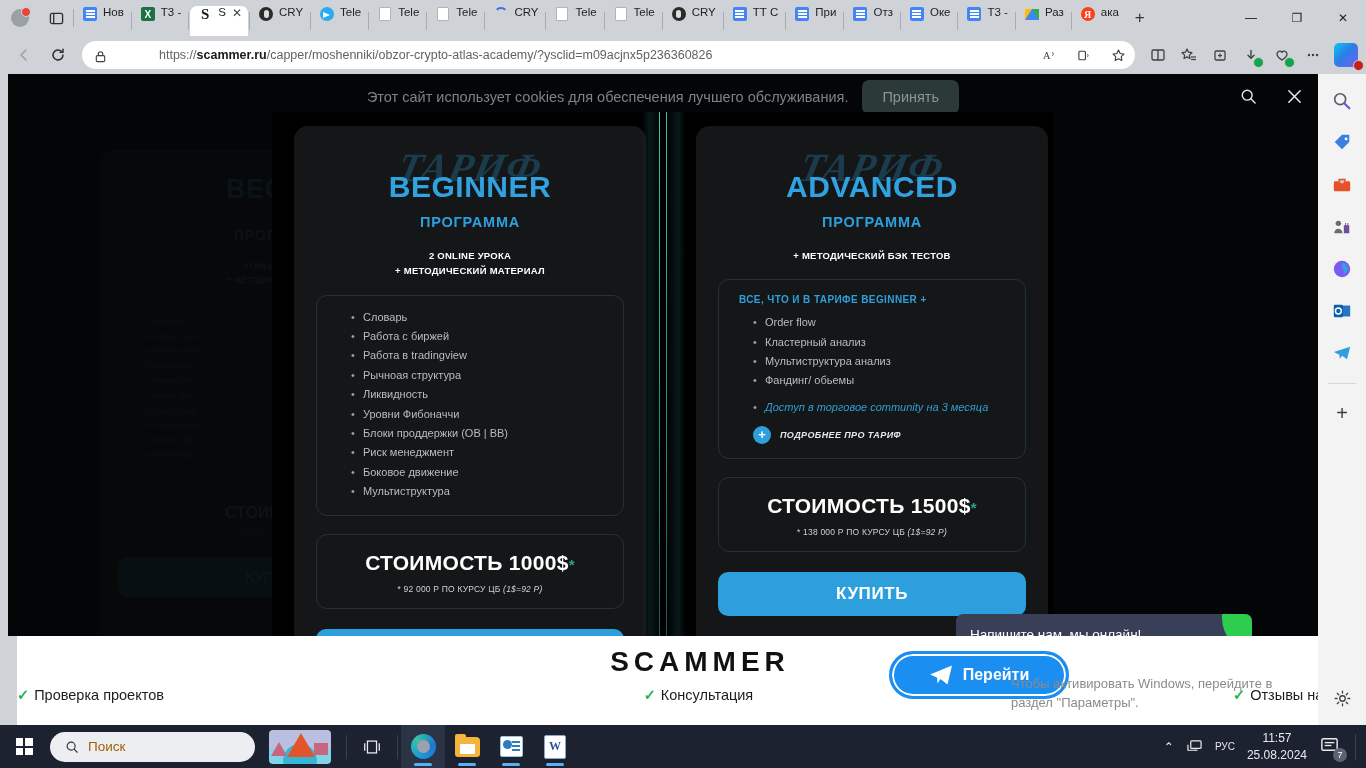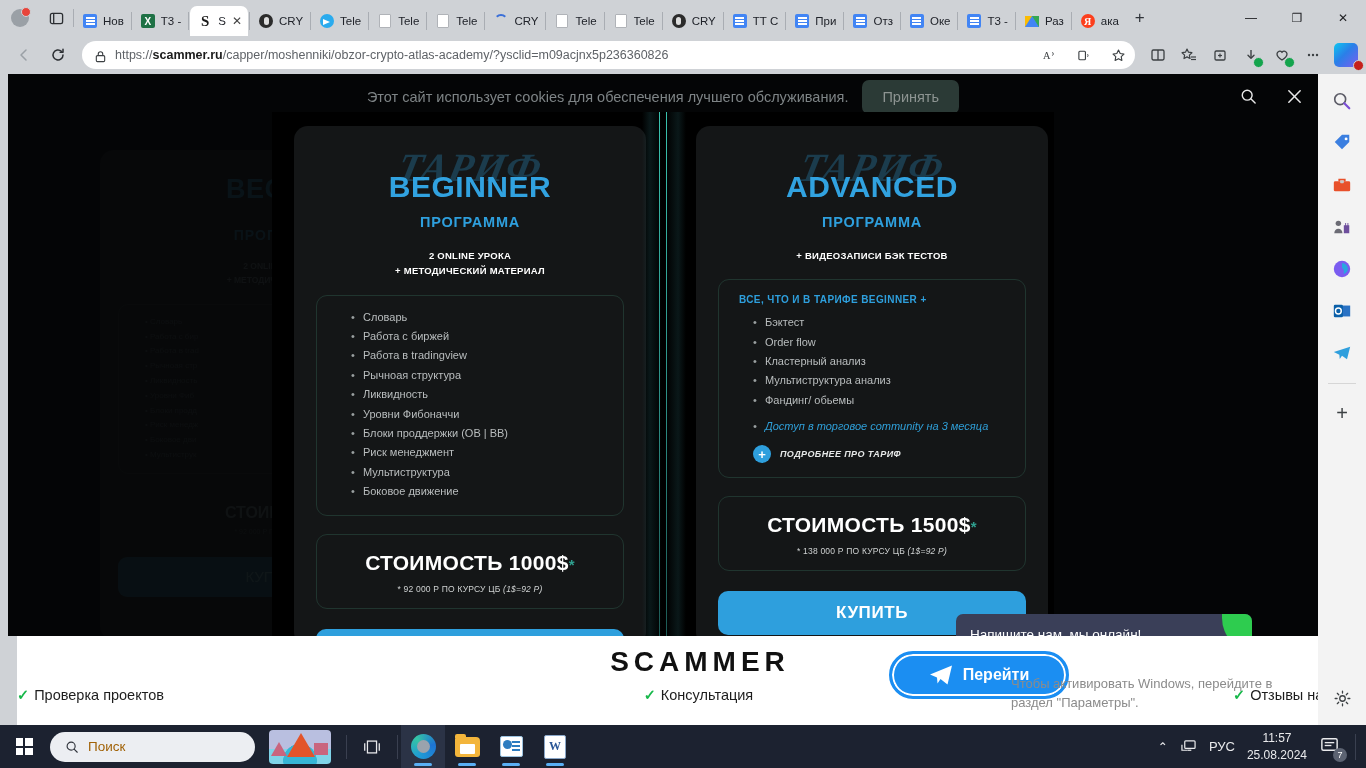--- a/index.html
+++ b/index.html
@@ -25,21 +25,21 @@
   }
   .avatar-dot::after {
     content:''; position:absolute; right:-2px; top:-2px;
     width:8px;height:8px;border-radius:50%;background:#e8443a;border:1.5px solid #cfd2d6;
   }
   .tabsearch { width: 32px; height: 36px; display:flex;align-items:center;justify-content:center; }
   .tabsearch svg { width: 15px; height: 15px; }
   .tsep { width:1px; height:18px; background:#a9adb3; align-self:center; margin:0 1px; }
 
   .tab {
-    height: 30px; display: flex; align-items: center; gap: 5px;
+    height: 30px; display: flex; align-items: flex-start; gap: 5px;
     padding: 0 6px 0 7px; border-radius: 7px 7px 0 0;
     font-size: 11.5px; color: #20232a; white-space: nowrap;
     max-width: 60px; overflow: hidden; position: relative;
   }
   .tab.active { background: #ffffff; max-width: 62px; }
   .tab .favicon { width: 16px; height: 16px; flex: 0 0 16px; display:flex;align-items:center;justify-content:center; }
   .tab .tlabel { overflow: hidden; font-size: 11.5px; }
   .tab .tclose { font-size: 12px; color:#444; margin-left:1px; }
 
   .fav-sheet { width:14px;height:14px;background:#4285f4;border-radius:2px;position:relative; }
@@ -65,21 +65,21 @@
   }
   .nbtn { width:32px;height:30px;display:flex;align-items:center;justify-content:center;border-radius:50%; }
   .nbtn svg { width:16px;height:16px; }
   .omnibox {
     flex: 1; height: 28px; background:#fff; border-radius:14px;
     display:flex; align-items:center; padding:0 4px 0 12px; margin: 0 6px; gap:8px;
   }
   .lockicon { width:13px;height:13px;flex:0 0 13px; }
   .urltext { flex:1; font-size:12.5px; color:#5f6368; white-space:nowrap; overflow:hidden; }
   .urltext b { color:#1b1b1b; font-weight:600; }
-  .urltext .uhost-pre { color:#5f6368; }
+  .urltext .uhost-pre { color:#5f6368;margin-left:44px; }
   .omni-ic { width:26px;height:24px;display:flex;align-items:center;justify-content:center;color:#3c4043; }
   .omni-ic svg { width:15px;height:15px; }
   .nav-right { display:flex; align-items:center; gap:1px; }
   .nav-right .nbtn { width:30px; }
   .copilot {
     width:24px;height:24px;border-radius:5px;margin-left:5px;
     background: linear-gradient(135deg,#0ec6f0 0%,#2a7fe8 45%,#7b5ef0 100%);
   }
   .badge-g { position:relative; }
   .badge-g::after{content:'';position:absolute;right:2px;bottom:2px;width:9px;height:9px;border-radius:50%;background:#14a44d;border:1.5px solid #cfd2d6;}
@@ -290,21 +290,21 @@
   .ic-folder::before{content:'';position:absolute;left:0;top:-3px;width:11px;height:4px;background:#f3b53b;border-radius:2px 2px 0 0;}
   .ic-folder::after{content:'';position:absolute;left:5px;top:7px;width:15px;height:10px;background:#fff;border-radius:1px;}
   .ic-ppt { width:23px;height:21px;background:#fff;border:1px solid #9cc3e0;border-radius:2px;position:relative;overflow:hidden; }
   .ic-ppt::before{content:'';position:absolute;left:2px;top:3px;width:9px;height:9px;border-radius:50%;background:#2d7cc0;}
   .ic-ppt::after{content:'';position:absolute;right:2px;top:4px;width:8px;height:2px;background:#2d7cc0;box-shadow:0 4px 0 #2d7cc0,0 8px 0 #2d7cc0;}
   .ic-word { width:22px;height:24px;background:#fff;border:1px solid #8aa7c9;border-radius:2px;color:#2b5797;font-size:12px;font-weight:bold;display:flex;align-items:center;justify-content:center;font-family:"Liberation Serif",serif; }
 
   .tray { margin-left:auto; display:flex; align-items:center; gap:12px; padding-right:10px; color:#e9eaec; }
   .tray-chev { font-size:12px; }
   .tray-net { width:17px;height:15px; }
-  .tray-lang { font-size:13px; }
+  .tray-lang { font-size:10px; }
   .tray-clock { font-size:12px; line-height:1.35; text-align:center; }
   .tray-notif { position:relative; width:24px;height:24px; }
   .tray-notif .badge {
     position:absolute; right:-4px; bottom:-3px; width:14px;height:14px;border-radius:50%;
     background:#5c6372; color:#fff; font-size:9px; display:flex;align-items:center;justify-content:center;
   }
   .tray-right-line { width:1px;height:26px;background:#3a4050; }
 </style>
 </head>
 <body>
@@ -605,41 +605,40 @@
             </div>
             <div class="feature-box">
               <div class="feature-li">Словарь</div>
               <div class="feature-li">Работа с биржей</div>
               <div class="feature-li">Работа в tradingview</div>
               <div class="feature-li">Рычноая структура</div>
               <div class="feature-li">Ликвидность</div>
               <div class="feature-li">Уровни Фибоначчи</div>
               <div class="feature-li">Блоки проддержки (OB | BB)</div>
               <div class="feature-li">Риск менеджмент</div>
+              <div class="feature-li">Боковое движение</div>
               <div class="feature-li">Мультиструктура</div>
-              <div class="feature-li">Боковое движение</div>
             </div>
             <div class="price-box">
               <div class="price-main">СТОИМОСТЬ 1000$<span class="ast">*</span></div>
               <div class="price-note">* 92 000 Р ПО КУРСУ ЦБ <i>(1$=92 Р)</i></div>
             </div>
             <div class="buy-btn">КУПИТЬ</div>
           </div>
           <div class="card right">
             <div class="card-hdr">
               <div class="tariff-script">ТАРИФ</div>
               <div class="card-title">ADVANCED</div>
             </div>
             <div class="card-program">ПРОГРАММА</div>
             <div class="card-desc">
-              <div>+ ВИДЕОЗАПИСИ БЭК ТЕСТОВ</div>
+              <div>+ МЕТОДИЧЕСКИЙ БЭК ТЕСТОВ</div>
             </div>
             <div class="feature-box">
               <div class="feature-head">ВСЕ, ЧТО И В ТАРИФЕ BEGINNER +</div>
-              <div class="feature-li">Бэктест</div>
               <div class="feature-li">Order flow</div>
               <div class="feature-li">Кластерный анализ</div>
               <div class="feature-li">Мультиструктура анализ</div>
               <div class="feature-li">Фандинг/ обьемы</div>
               <div class="feature-li accent">Доступ в торговое community на 3 месяца</div>
               <div class="more-row">
                 <span class="plus-circle">+</span>
                 <span class="more-label">ПОДРОБНЕЕ ПРО ТАРИФ</span>
               </div>
             </div>

